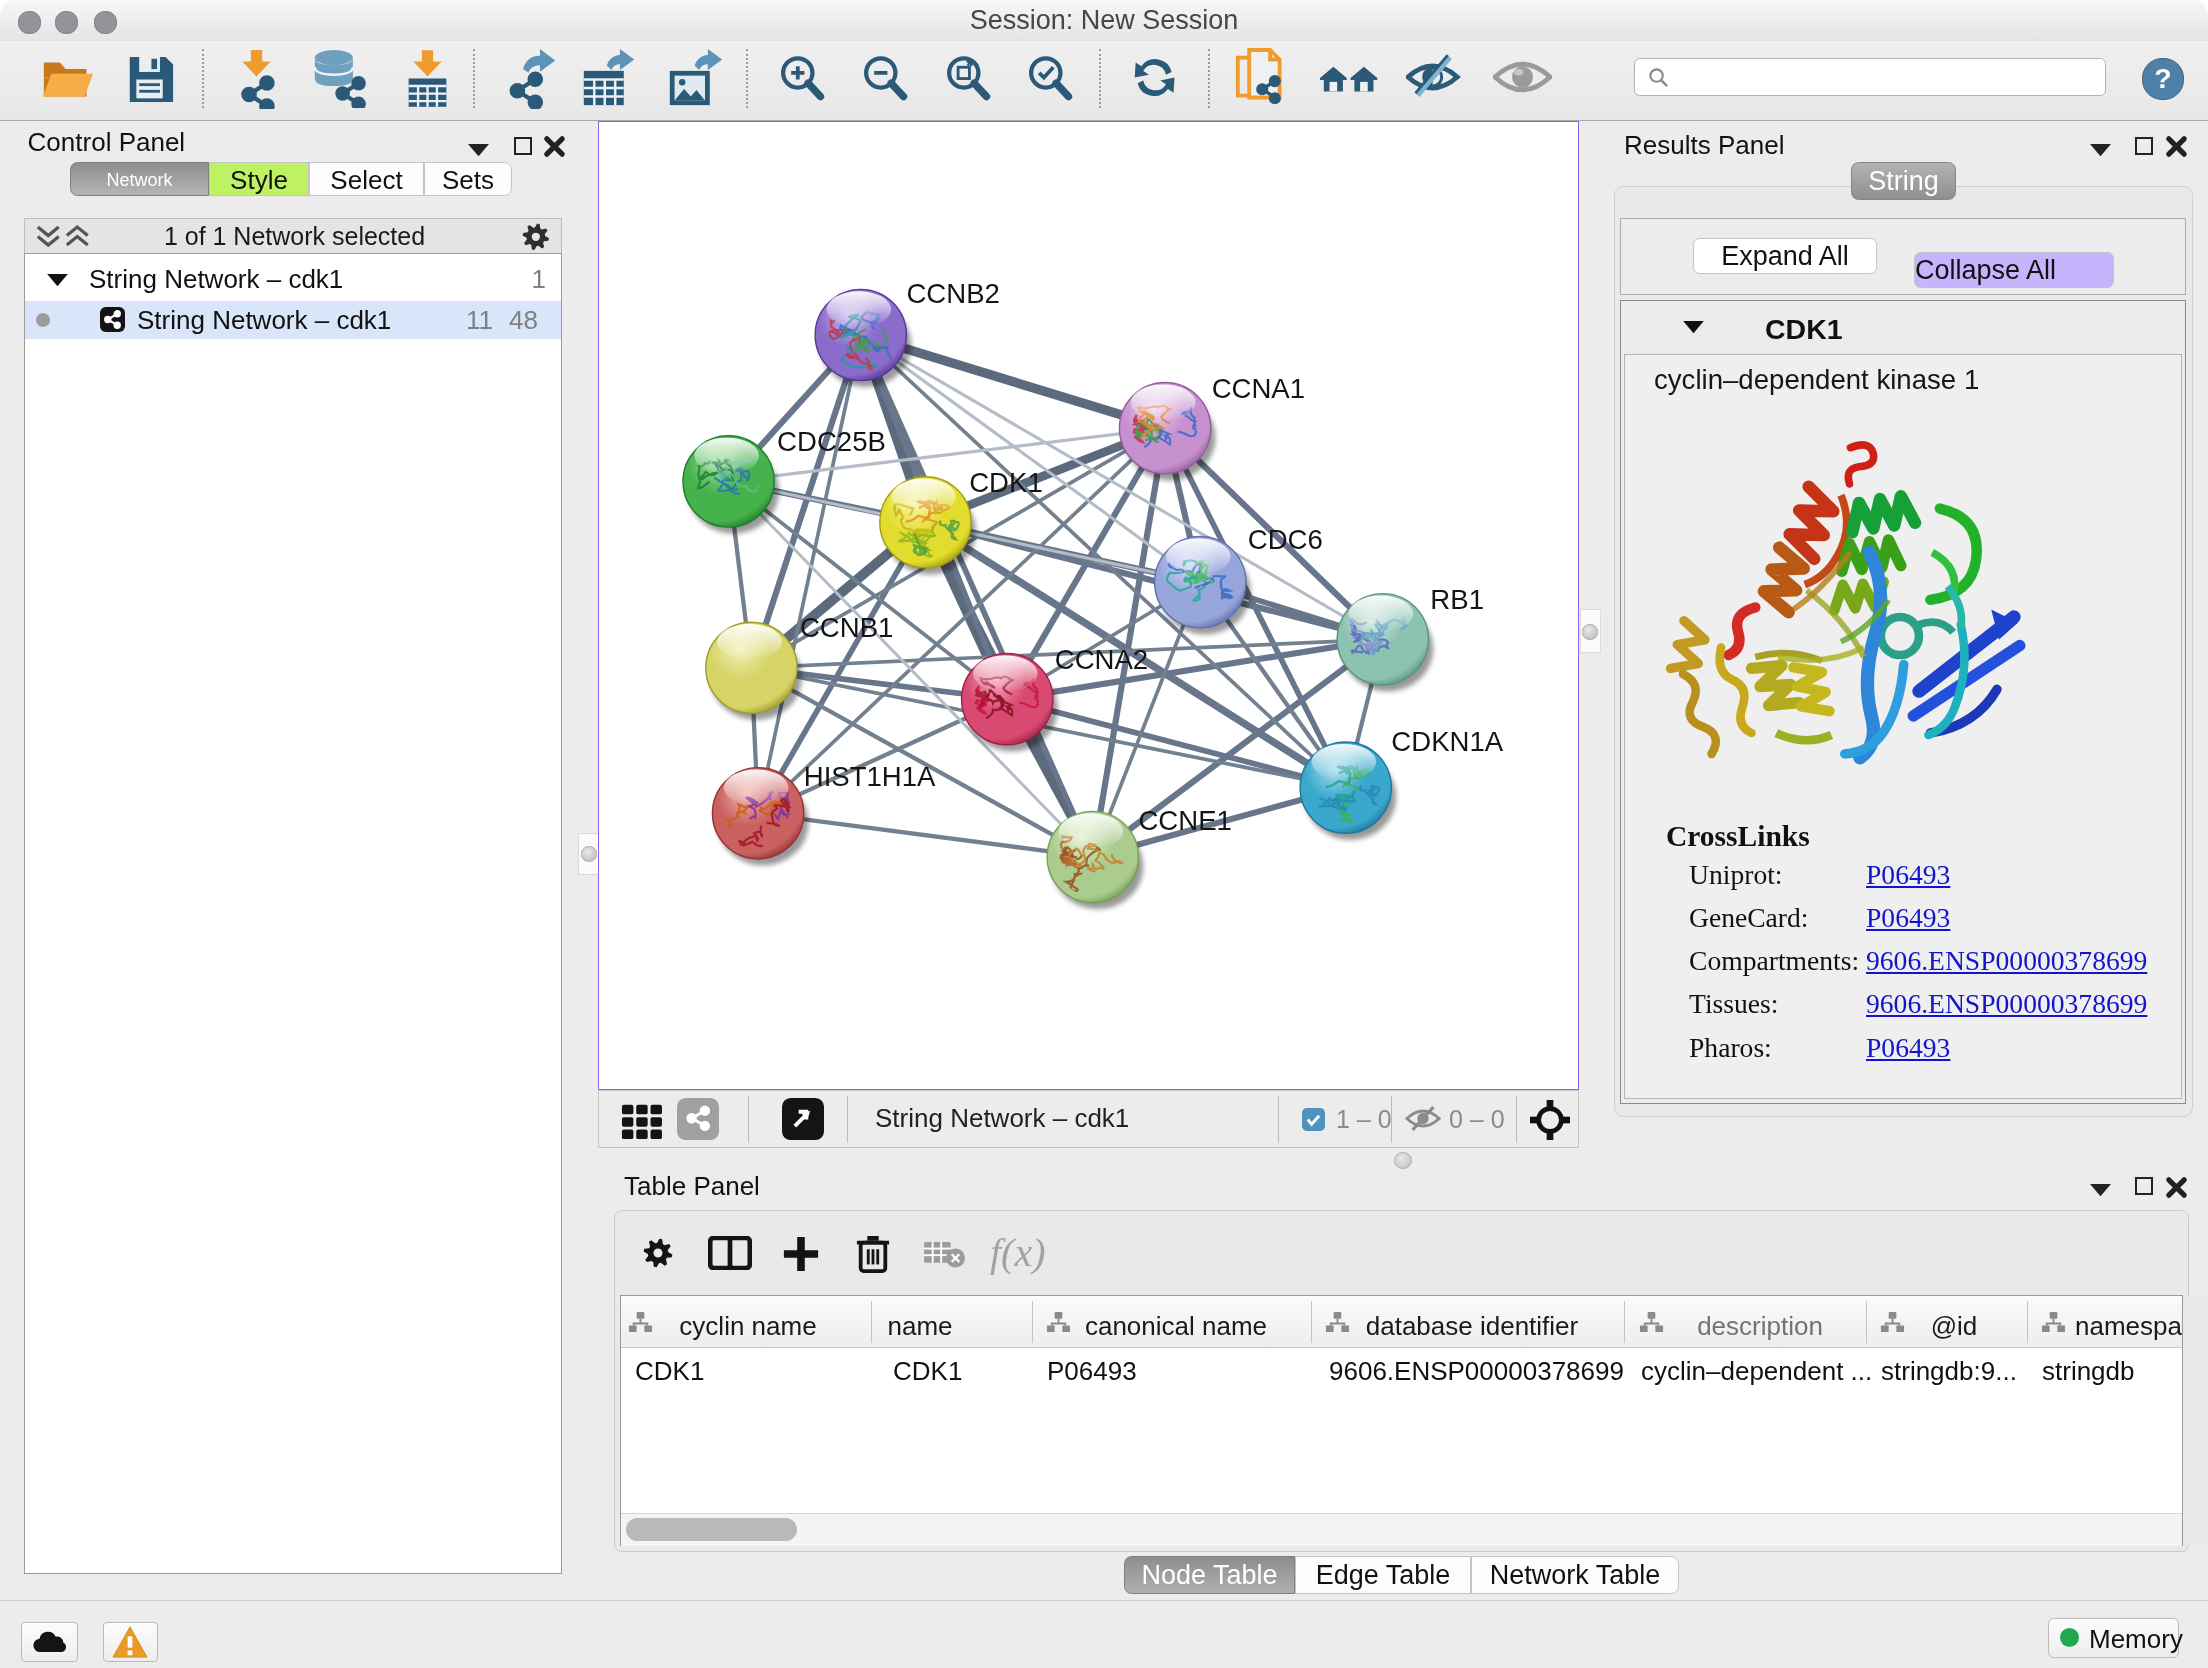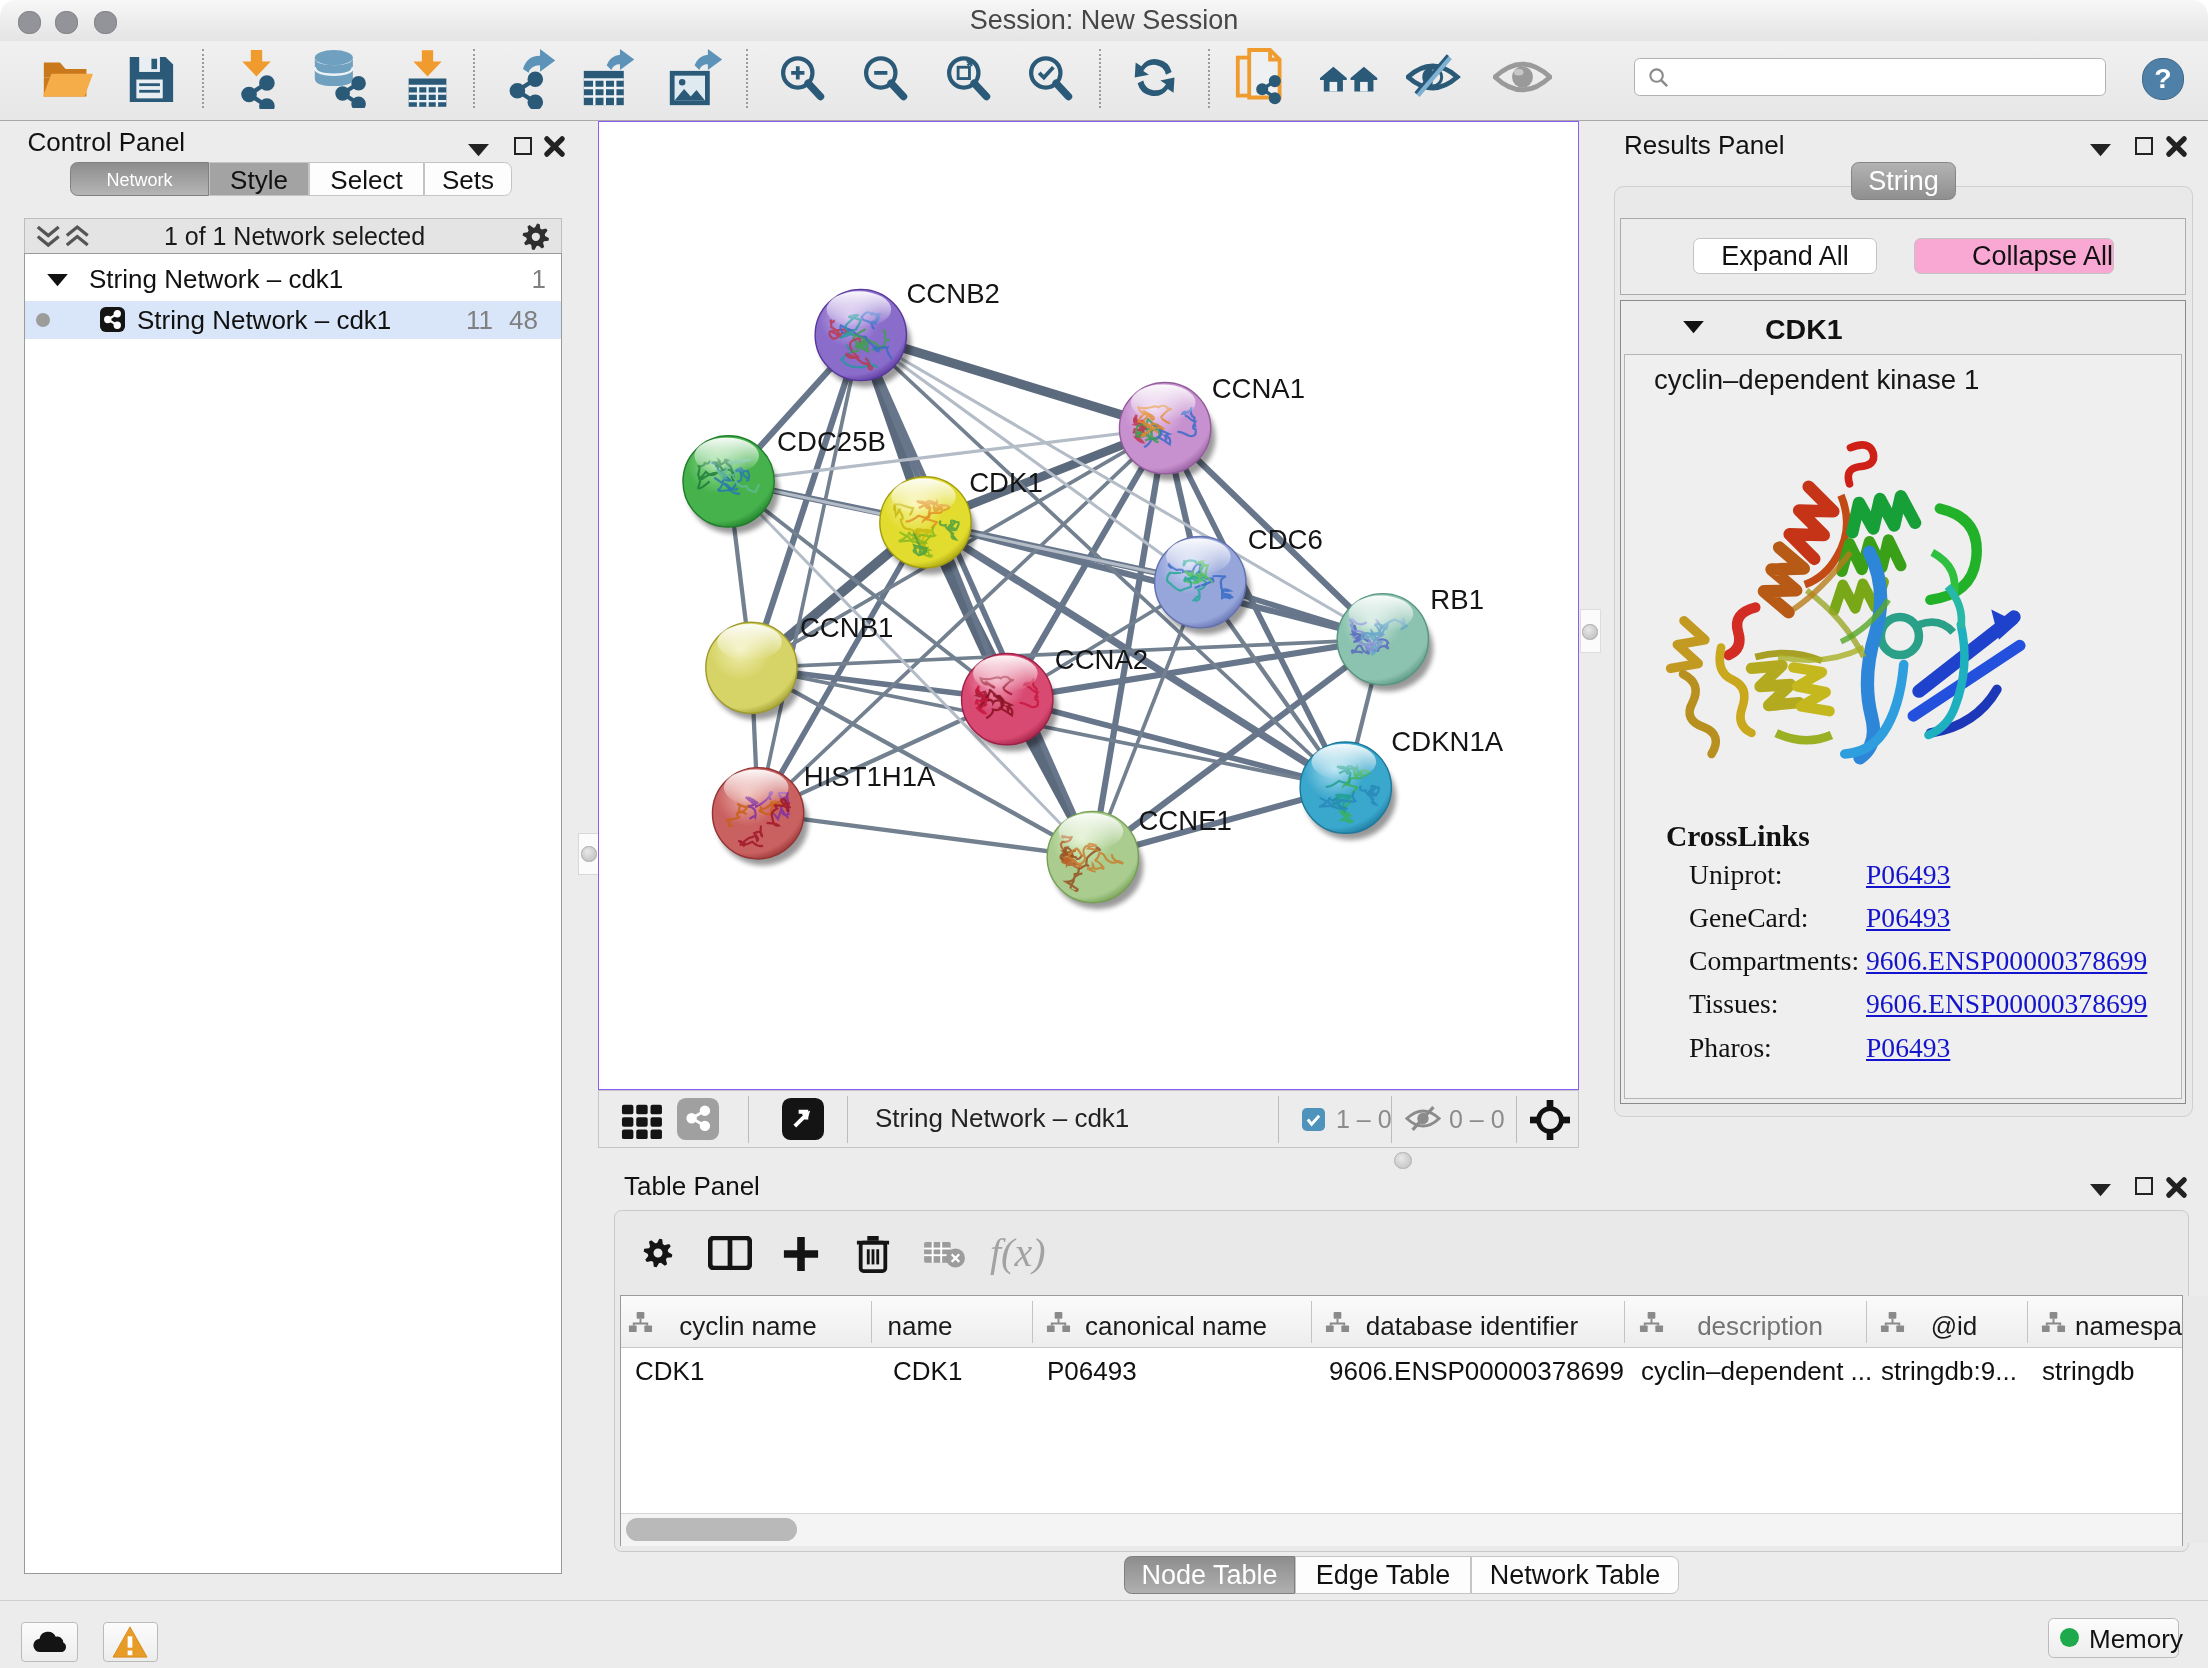--- a/index.html
+++ b/index.html
@@ -161,21 +161,21 @@
 <div style="position:absolute;left:2142px;top:58px;width:40px;height:40px;border-radius:20px;background:#4f81a8;border:1.9px solid #3e688a;color:#fff;font-size:28.5px;font-weight:bold;text-align:center;line-height:38px">?</div>
 <div style="position:absolute;left:27.6px;top:127px;font-size:26px;color:#111">Control Panel</div>
 <svg style="position:absolute;left:467px;top:143px" width="23" height="14.3" viewBox="0 0 24 15">
     <path d="M1 1 h22 l-11 13 z" fill="#222"></path>
   </svg>
 <div style="position:absolute;left:514px;top:137px;width:14.3px;height:14.3px;border:2.9px solid #222"></div>
 <svg style="position:absolute;left:543px;top:135px" width="23" height="23" viewBox="0 0 24 24">
     <path d="M4 4 L20 20 M20 4 L4 20" stroke="#222" stroke-width="5.5" stroke-linecap="round"></path>
   </svg>
 <div style="position:absolute;left:70px;top:162px;width:139px;height:34px;background:linear-gradient(#8d8d8d,#b5b5b5);color:#fff;border:1px solid #808080;border-radius:7.6px 0 0 7.6px;box-sizing:border-box;text-align:center;line-height:34px;font-size:18px">Network</div>
-<div style="position:absolute;left:209px;top:162px;width:100px;height:34px;background:#a3a3a3;color:#111;border:1px solid #c4c4c4;box-sizing:border-box;text-align:center;line-height:34px;font-size:26px">Style</div>
+<div style="position:absolute;left:209px;top:162px;width:100px;height:34px;background:#bef264;color:#111;border:1px solid #c4c4c4;box-sizing:border-box;text-align:center;line-height:34px;font-size:26px">Style</div>
 <div style="position:absolute;left:309px;top:162px;width:115px;height:34px;background:#fdfdfd;color:#111;border:1px solid #c4c4c4;box-sizing:border-box;text-align:center;line-height:34px;font-size:26px">Select</div>
 <div style="position:absolute;left:424px;top:162px;width:88px;height:34px;background:#fdfdfd;color:#111;border:1px solid #c4c4c4;border-radius:0 7.6px 7.6px 0;box-sizing:border-box;text-align:center;line-height:34px;font-size:26px">Sets</div>
 <div style="position:absolute;left:24px;top:218px;width:538px;height:36px;background:#e4e4e4;border:1px solid #bdbdbd;box-sizing:border-box"></div>
 <svg style="position:absolute;left:34px;top:224px" width="28.5" height="25" viewBox="0 0 30 26">
     <path d="M4 3 l11 9 11 -9 M4 13 l11 9 11 -9" stroke="#555" stroke-width="3.4" fill="none"></path>
   </svg>
 <svg style="position:absolute;left:63px;top:224px" width="28.5" height="25" viewBox="0 0 30 26">
     <path d="M4 12 l11 -9 11 9 M4 22 l11 -9 11 9" stroke="#555" stroke-width="3.4" fill="none"></path>
   </svg>
 <div style="position:absolute;left:95px;top:218px;width:399px;height:36px;text-align:center;line-height:36px;font-size:25px;color:#1a1a1a">1 of 1 Network selected</div>
@@ -597,21 +597,21 @@
     <path d="M1 1 h22 l-11 13 z" fill="#222"></path>
   </svg>
 <div style="position:absolute;left:2135px;top:137px;width:14.3px;height:14.3px;border:2.9px solid #222"></div>
 <svg style="position:absolute;left:2165px;top:135px" width="23" height="23" viewBox="0 0 24 24">
     <path d="M4 4 L20 20 M20 4 L4 20" stroke="#222" stroke-width="5.5" stroke-linecap="round"></path>
   </svg>
 <div style="position:absolute;left:1614px;top:186px;width:579px;height:931px;background:#e9e9e9;border:1px solid #cfcfcf;border-radius:9.5px;box-sizing:border-box"></div>
 <div style="position:absolute;left:1851px;top:162px;width:105px;height:38px;background:linear-gradient(#b3b3b3,#8f8f8f);border:1px solid #858585;border-radius:7.6px;box-sizing:border-box;color:#fff;font-size:27px;text-align:center;line-height:36px">String</div>
 <div style="position:absolute;left:1620px;top:218px;width:566px;height:77px;background:#ececec;border:1px solid #ababab;box-sizing:border-box"></div>
 <div style="position:absolute;left:1693px;top:238px;width:184px;height:36px;background:#fff;border:1px solid #c3c3c3;border-radius:6.7px;box-sizing:border-box;font-size:27px;color:#111;text-align:center;line-height:34px">Expand All</div>
-<div style="position:absolute;left:1914px;top:238px;width:200px;height:36px;background:#f9a8d4;border:1px solid #c3c3c3;border-radius:6.7px;box-sizing:border-box;font-size:27px;color:#111;text-align:right;line-height:34px">Collapse All</div>
+<div style="position:absolute;left:1914px;top:252px;width:200px;height:36px;background:#c4b5fd;border:1px solid #c3c3c3;border-radius:6.7px;box-sizing:border-box;font-size:27px;color:#111;text-align:left;line-height:34px">Collapse All</div>
 <div style="position:absolute;left:1620px;top:300px;width:566px;height:804px;background:#ececec;border:1px solid #8a8a8a;box-sizing:border-box"></div>
 <svg style="position:absolute;left:1682px;top:320px" width="23" height="15" viewBox="0 0 24 16">
     <path d="M1 1 h22 l-11 13 z" fill="#111"></path>
   </svg>
 <div style="position:absolute;left:1765px;top:313px;font-size:28.5px;font-weight:bold;color:#111">CDK1</div>
 <div style="position:absolute;left:1624px;top:354px;width:558px;height:745px;background:#efefef;border:1px solid #b5b5b5;box-sizing:border-box"></div>
 <div style="position:absolute;left:1654px;top:364px;font-size:27.6px;color:#161616">cyclin–dependent kinase 1</div>
 <div style="position:absolute;left:1664px;top:438px"><svg width="371" height="338" viewBox="0 0 390 355">
       <path d="M196,10 q20,-8 24,6 q3,13 -15,14 q-15,2 -10,18" stroke="#cf2018" stroke-width="8" fill="none" stroke-linecap="round"></path>
       <path d="M152,51 L178,77 L142,76 L168,102 L132,101 L158,127" stroke="#c63418" stroke-width="13" fill="none" stroke-linejoin="round" stroke-linecap="round"></path>

